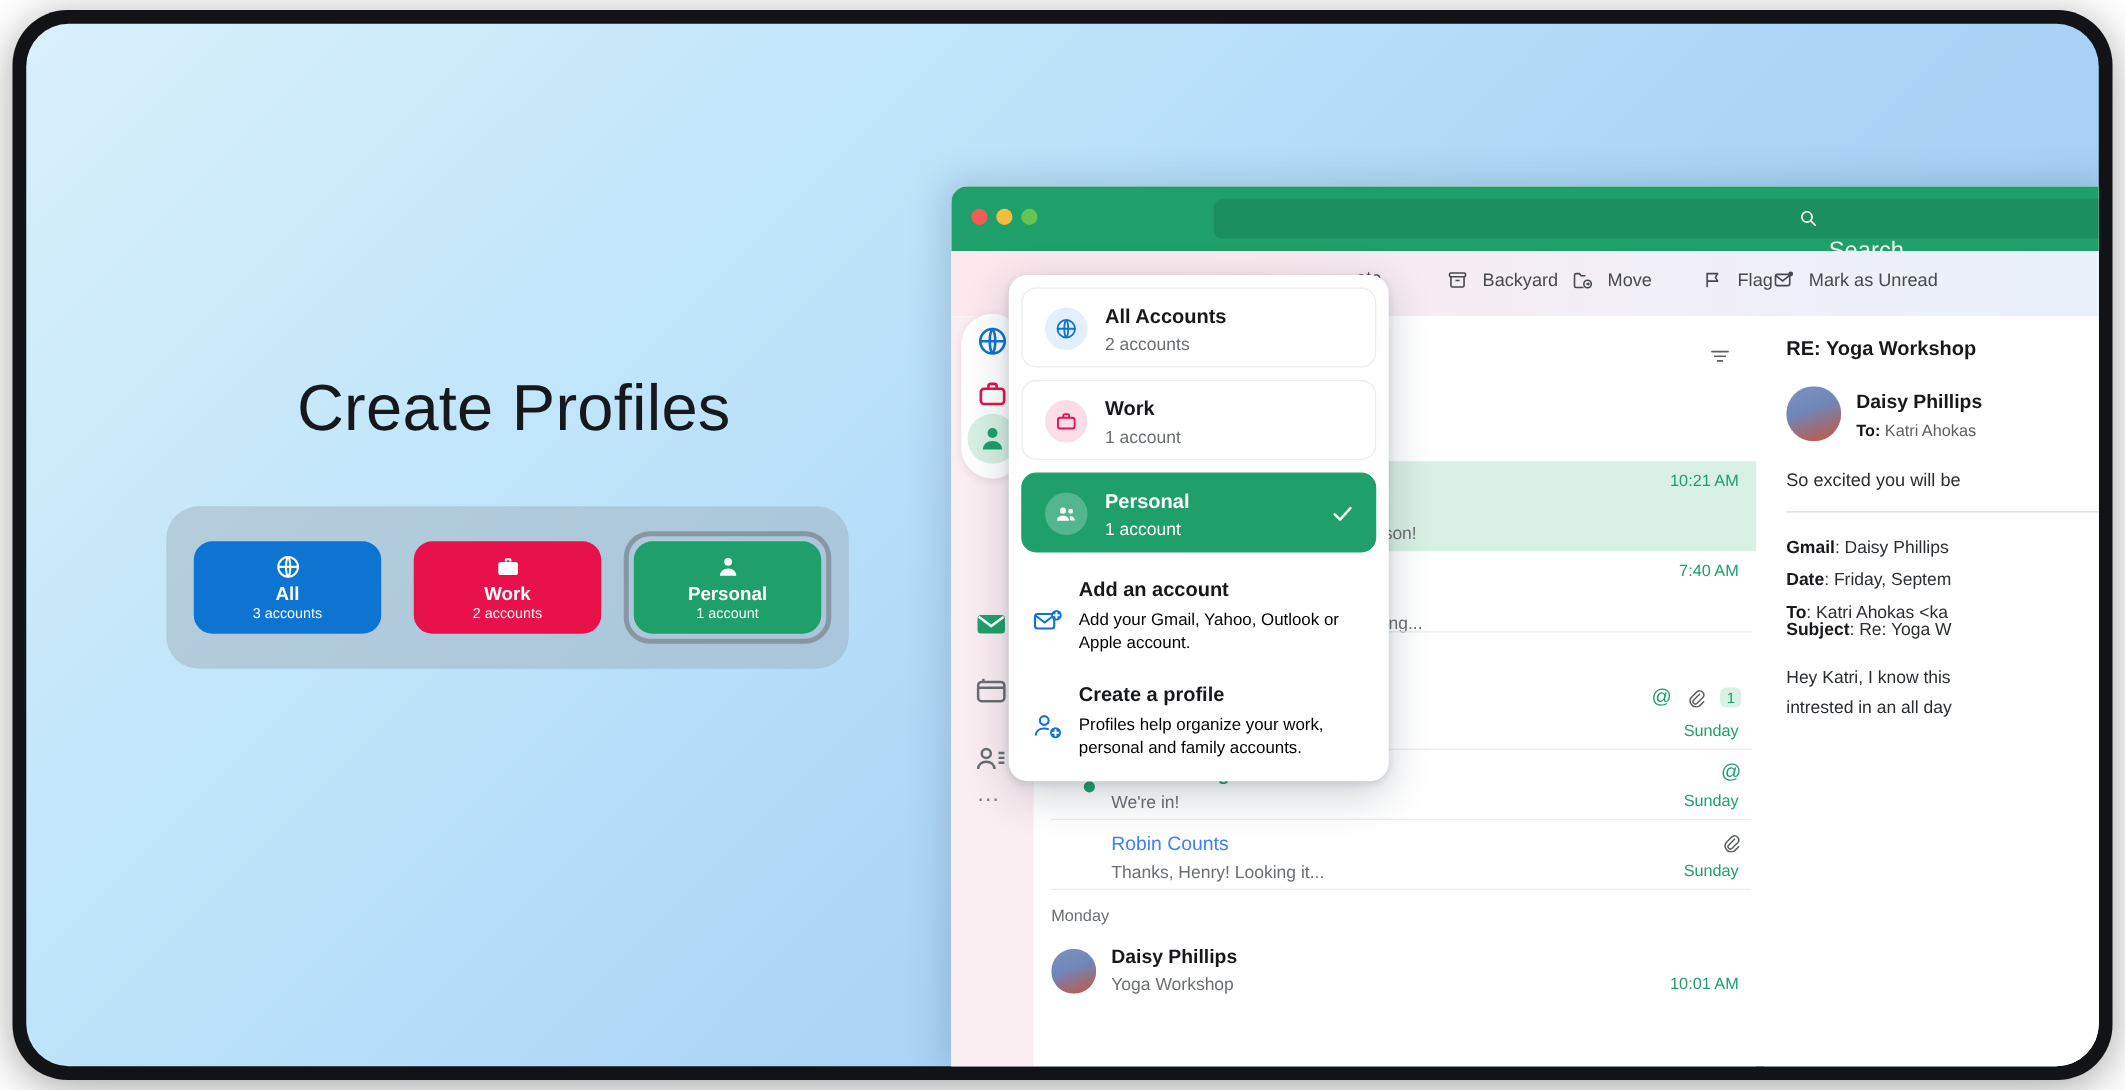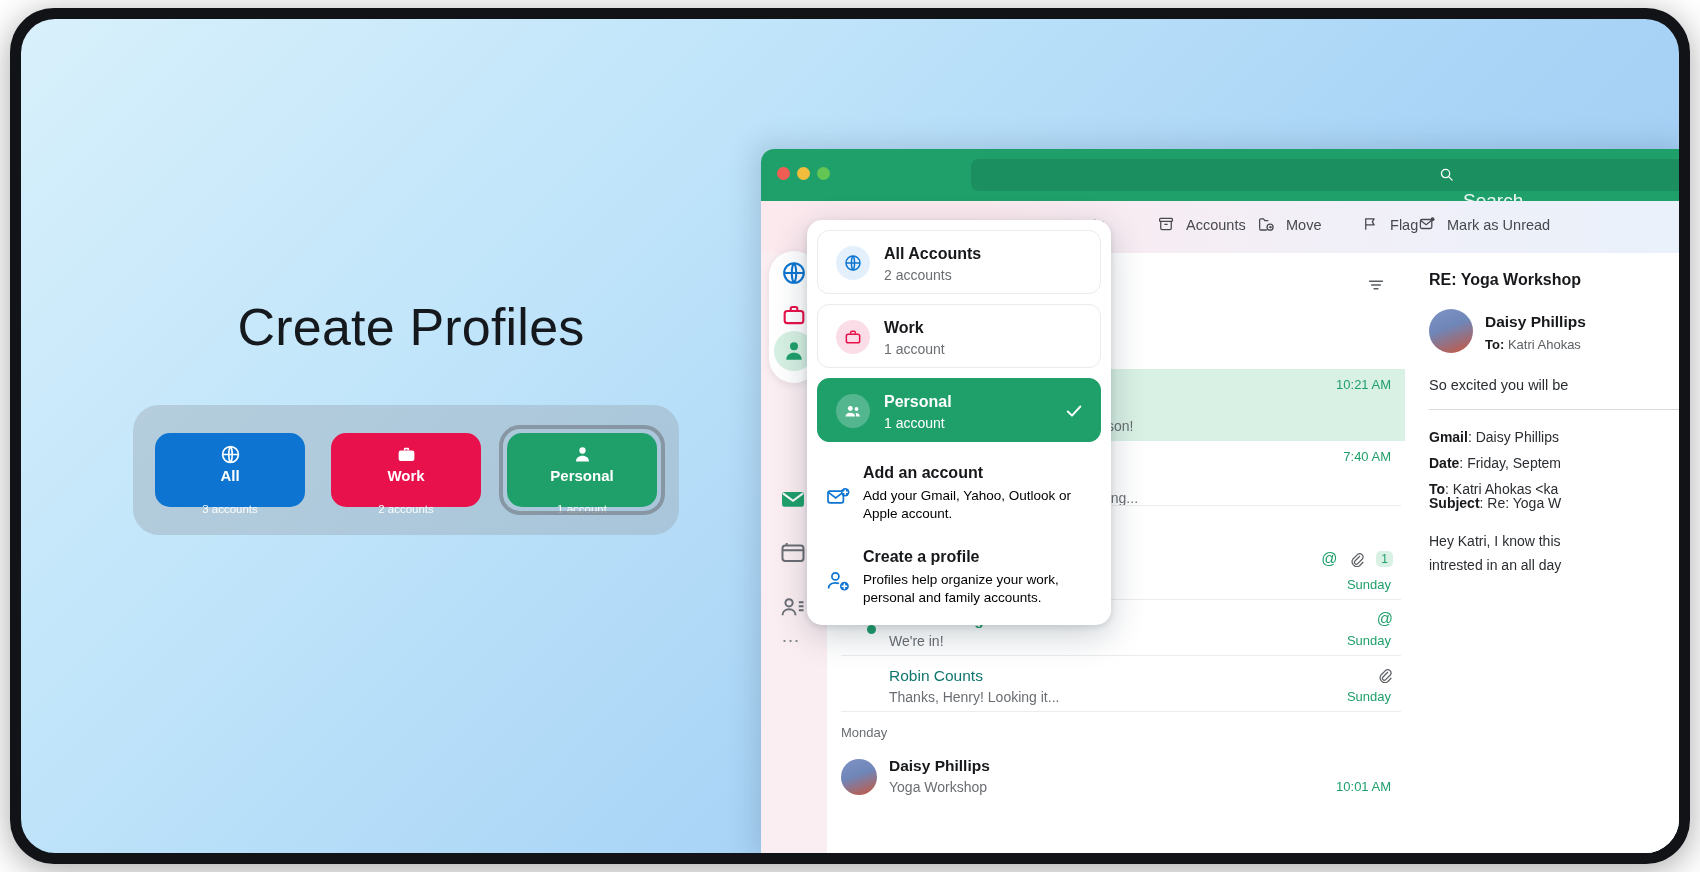--- a/index.html
+++ b/index.html
@@ -56,21 +56,21 @@
     top: 28px;
     width: 150px; height: 74px;
     border-radius: 15px;
     color: #fff;
     text-align: center;
     padding-top: 10px;
   }
   .profile-card .pc-icon { height: 22px; line-height: 22px; }
   .profile-card .pc-icon svg { width: 21px; height: 21px; display:inline-block; vertical-align: middle;}
   .profile-card .pc-name { font-size: 15px; font-weight: 700; margin-top: 2px; }
-  .profile-card .pc-sub { font-size: 11.5px; font-weight: 400; margin-top: 19px; opacity: .95; text-align: center; }
+  .profile-card .pc-sub { font-size: 11.5px; font-weight: 400; margin-top: 1px; opacity: .95; text-align: center; }
   #pc-all { left: 22px; background: #0d75d1; }
   #pc-work { left: 198px; background: #e8114b; }
   #pc-personal { left: 374px; background: #1fa06b; }
   #pc-personal-ring {
     position: absolute;
     left: 366px; top: 20px;
     width: 166px; height: 90px;
     border-radius: 21px;
     border: 4px solid rgba(120,132,142,.72);
   }
@@ -343,21 +343,21 @@
         <span class="ri-tx">ete</span>
       </div>
       <div class="ribbon-item" style="left:396px">
         <span class="ri-ic">
           <svg viewBox="0 0 24 24" fill="none" stroke="#46494d" stroke-width="1.7">
             <rect x="3.5" y="4.5" width="17" height="4" rx="1.2"></rect>
             <path d="M5 8.5v9.3c0 .9.7 1.7 1.7 1.7h10.6c1 0 1.7-.8 1.7-1.7V8.5"></path>
             <path d="M9.8 12.6h4.4"></path>
           </svg>
         </span>
-        <span class="ri-tx">Accounts</span>
+        <span class="ri-tx">Backyard</span>
       </div>
       <div class="ribbon-item" style="left:496px">
         <span class="ri-ic">
           <svg viewBox="0 0 24 24" fill="none" stroke="#46494d" stroke-width="1.7">
             <path d="M3.5 18.4V6.8c0-.9.7-1.6 1.6-1.6h3.6l1.8 2.2h4.6"></path>
             <path d="M3.5 18.4c0 .9.7 1.6 1.6 1.6h8"></path>
             <circle cx="17.4" cy="16.2" r="4"></circle>
             <path d="M15.9 16.2h3M17.6 14.9l1.3 1.3-1.3 1.3"></path>
           </svg>
         </span>
@@ -487,21 +487,21 @@
         <div class="m-from unread-name" style="top:12px">Colin Ballinger</div>
         <div class="m-prev" style="top:34px">We're in!</div>
         <div class="m-badges" style="top:10px">
           <span>@</span>
         </div>
         <div class="m-time" style="top:34px">Sunday</div>
       </div>
       <div class="mail-div" style="top:402px"></div>
 
       <div class="mail-row" style="top:402px;height:56px">
-        <div class="m-from" style="top:12px;color:#0f766e;font-weight:400">Robin Counts</div>
+        <div class="m-from" style="top:12px;color:#3b82f6;font-weight:400">Robin Counts</div>
         <div class="m-prev" style="top:34px">Thanks, Henry! Looking it...</div>
         <div class="m-badges" style="top:10px">
           <svg viewBox="0 0 24 24" fill="none" stroke="#5a5e63" stroke-width="1.8">
             <path d="M16.5 7.5 9 15a2.8 2.8 0 0 0 4 4l7-7a5 5 0 0 0-7-7l-7 7a7.2 7.2 0 0 0 10 10l5.5-5.5"></path>
           </svg>
         </div>
         <div class="m-time" style="top:34px">Sunday</div>
       </div>
       <div class="mail-div" style="top:458px"></div>
 

